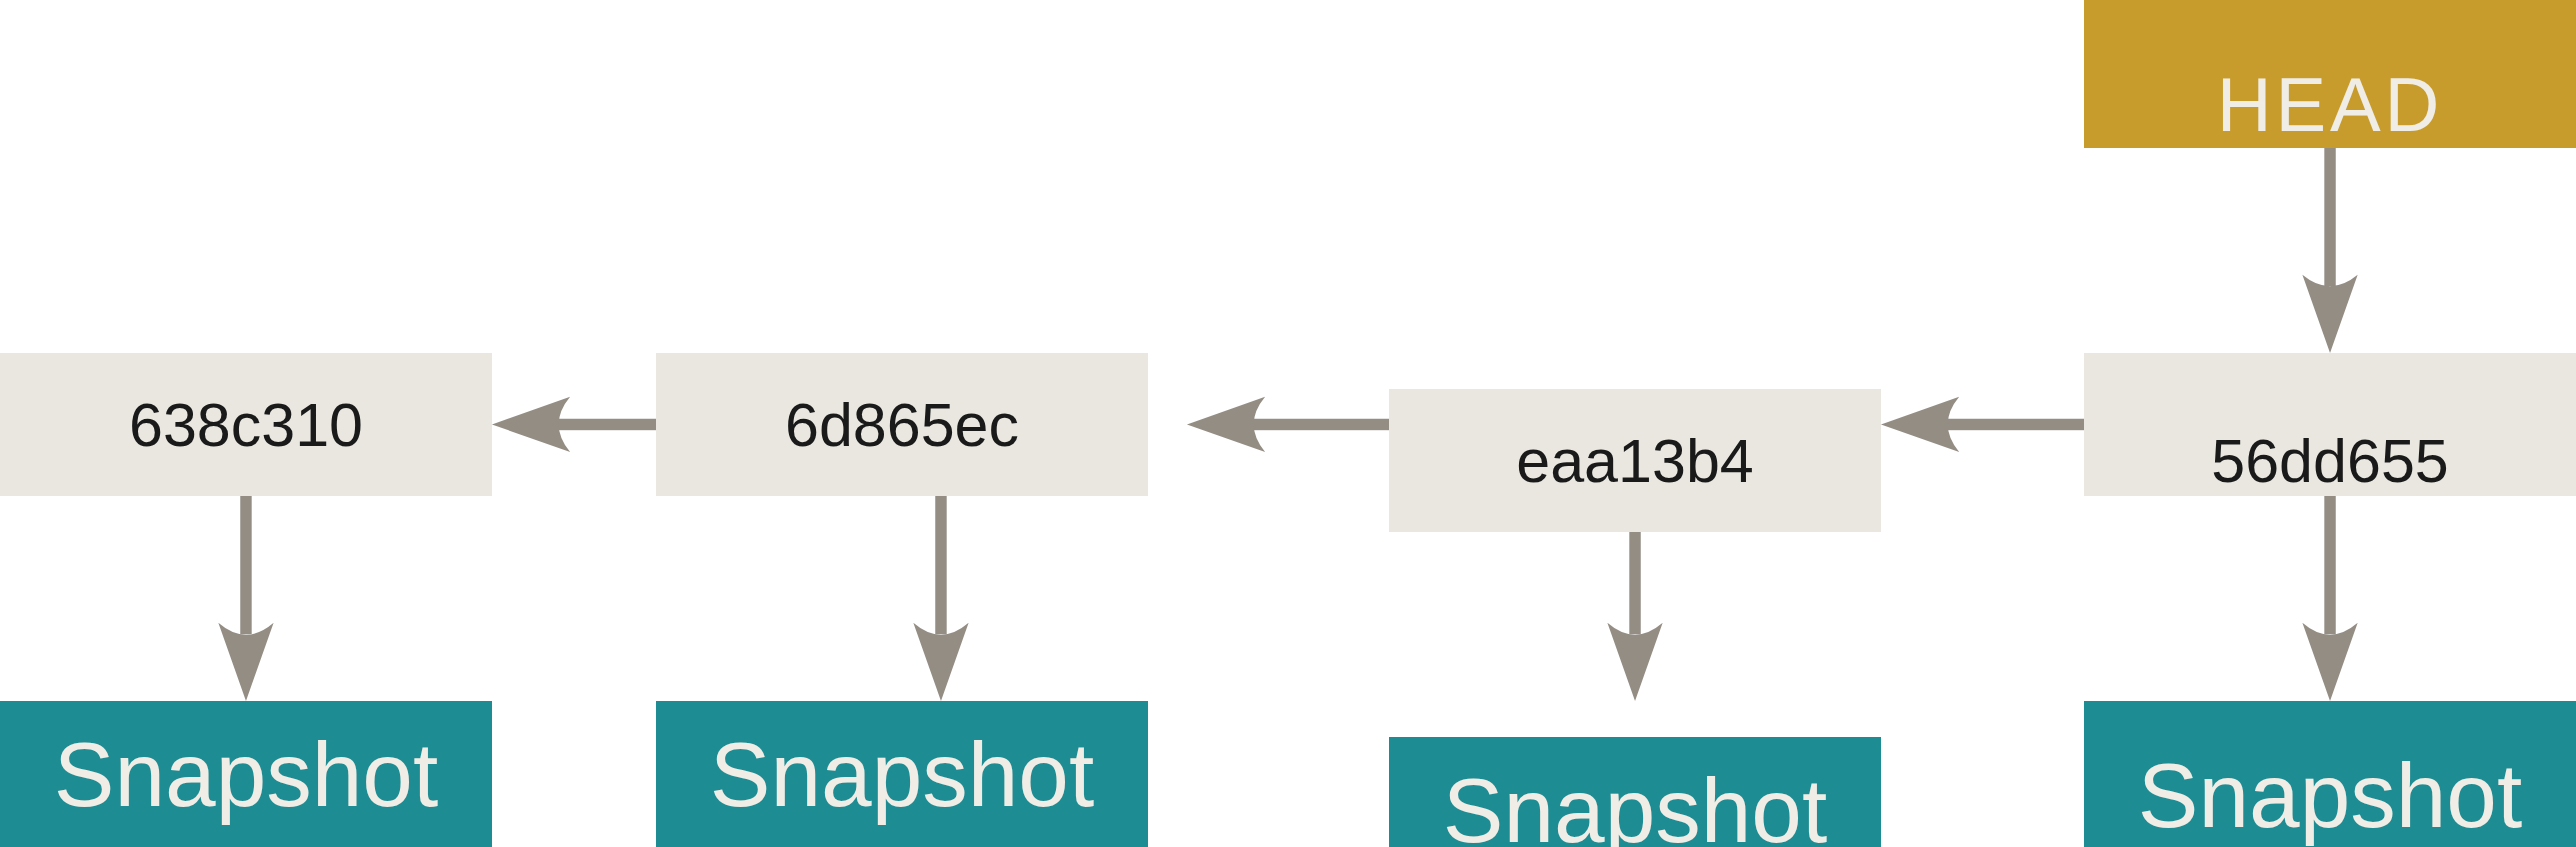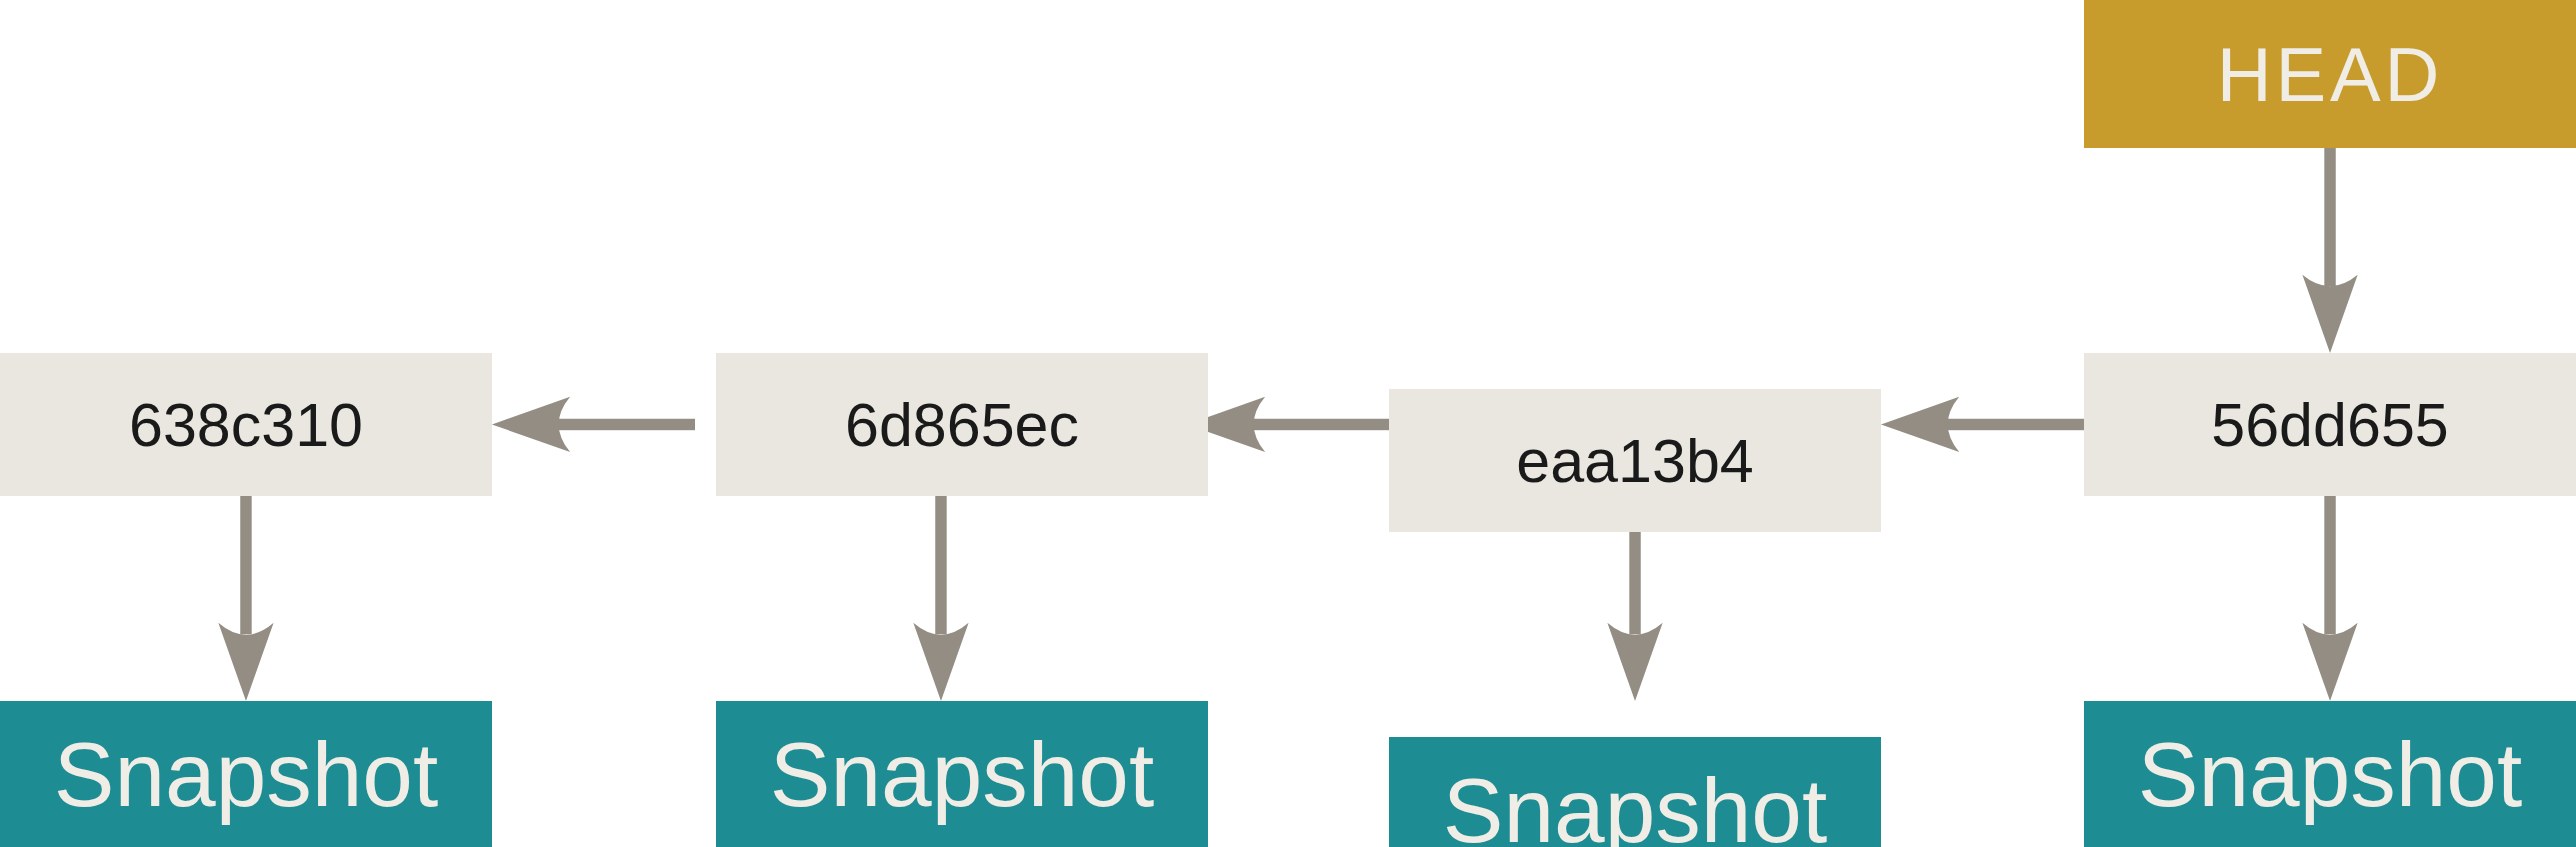--- a/index.html
+++ b/index.html
@@ -29,23 +29,23 @@
   }
   .box {
     position: absolute;
     width: 492px;
     display: flex;
     align-items: center;
     justify-content: center;
     text-align: center;
   }
   .col1 { left: 0; }
-  .col2 { left: 716px; }
+  .col2 { left: 656px; }
   .col3 { left: 1389px; margin-top: 36px; }
-  .col4 { left: 2084px; }
+  .col4 { left: 2084px; align-items: flex-end; }
   .head-box {
     top: 0;
     height: 148px;
     background: var(--head-bg, #C89C2C);
   }
   .head-label {
     color: var(--light-text, #EFEDE5);
     font-size: 76px;
     letter-spacing: 3.8px;
   }

